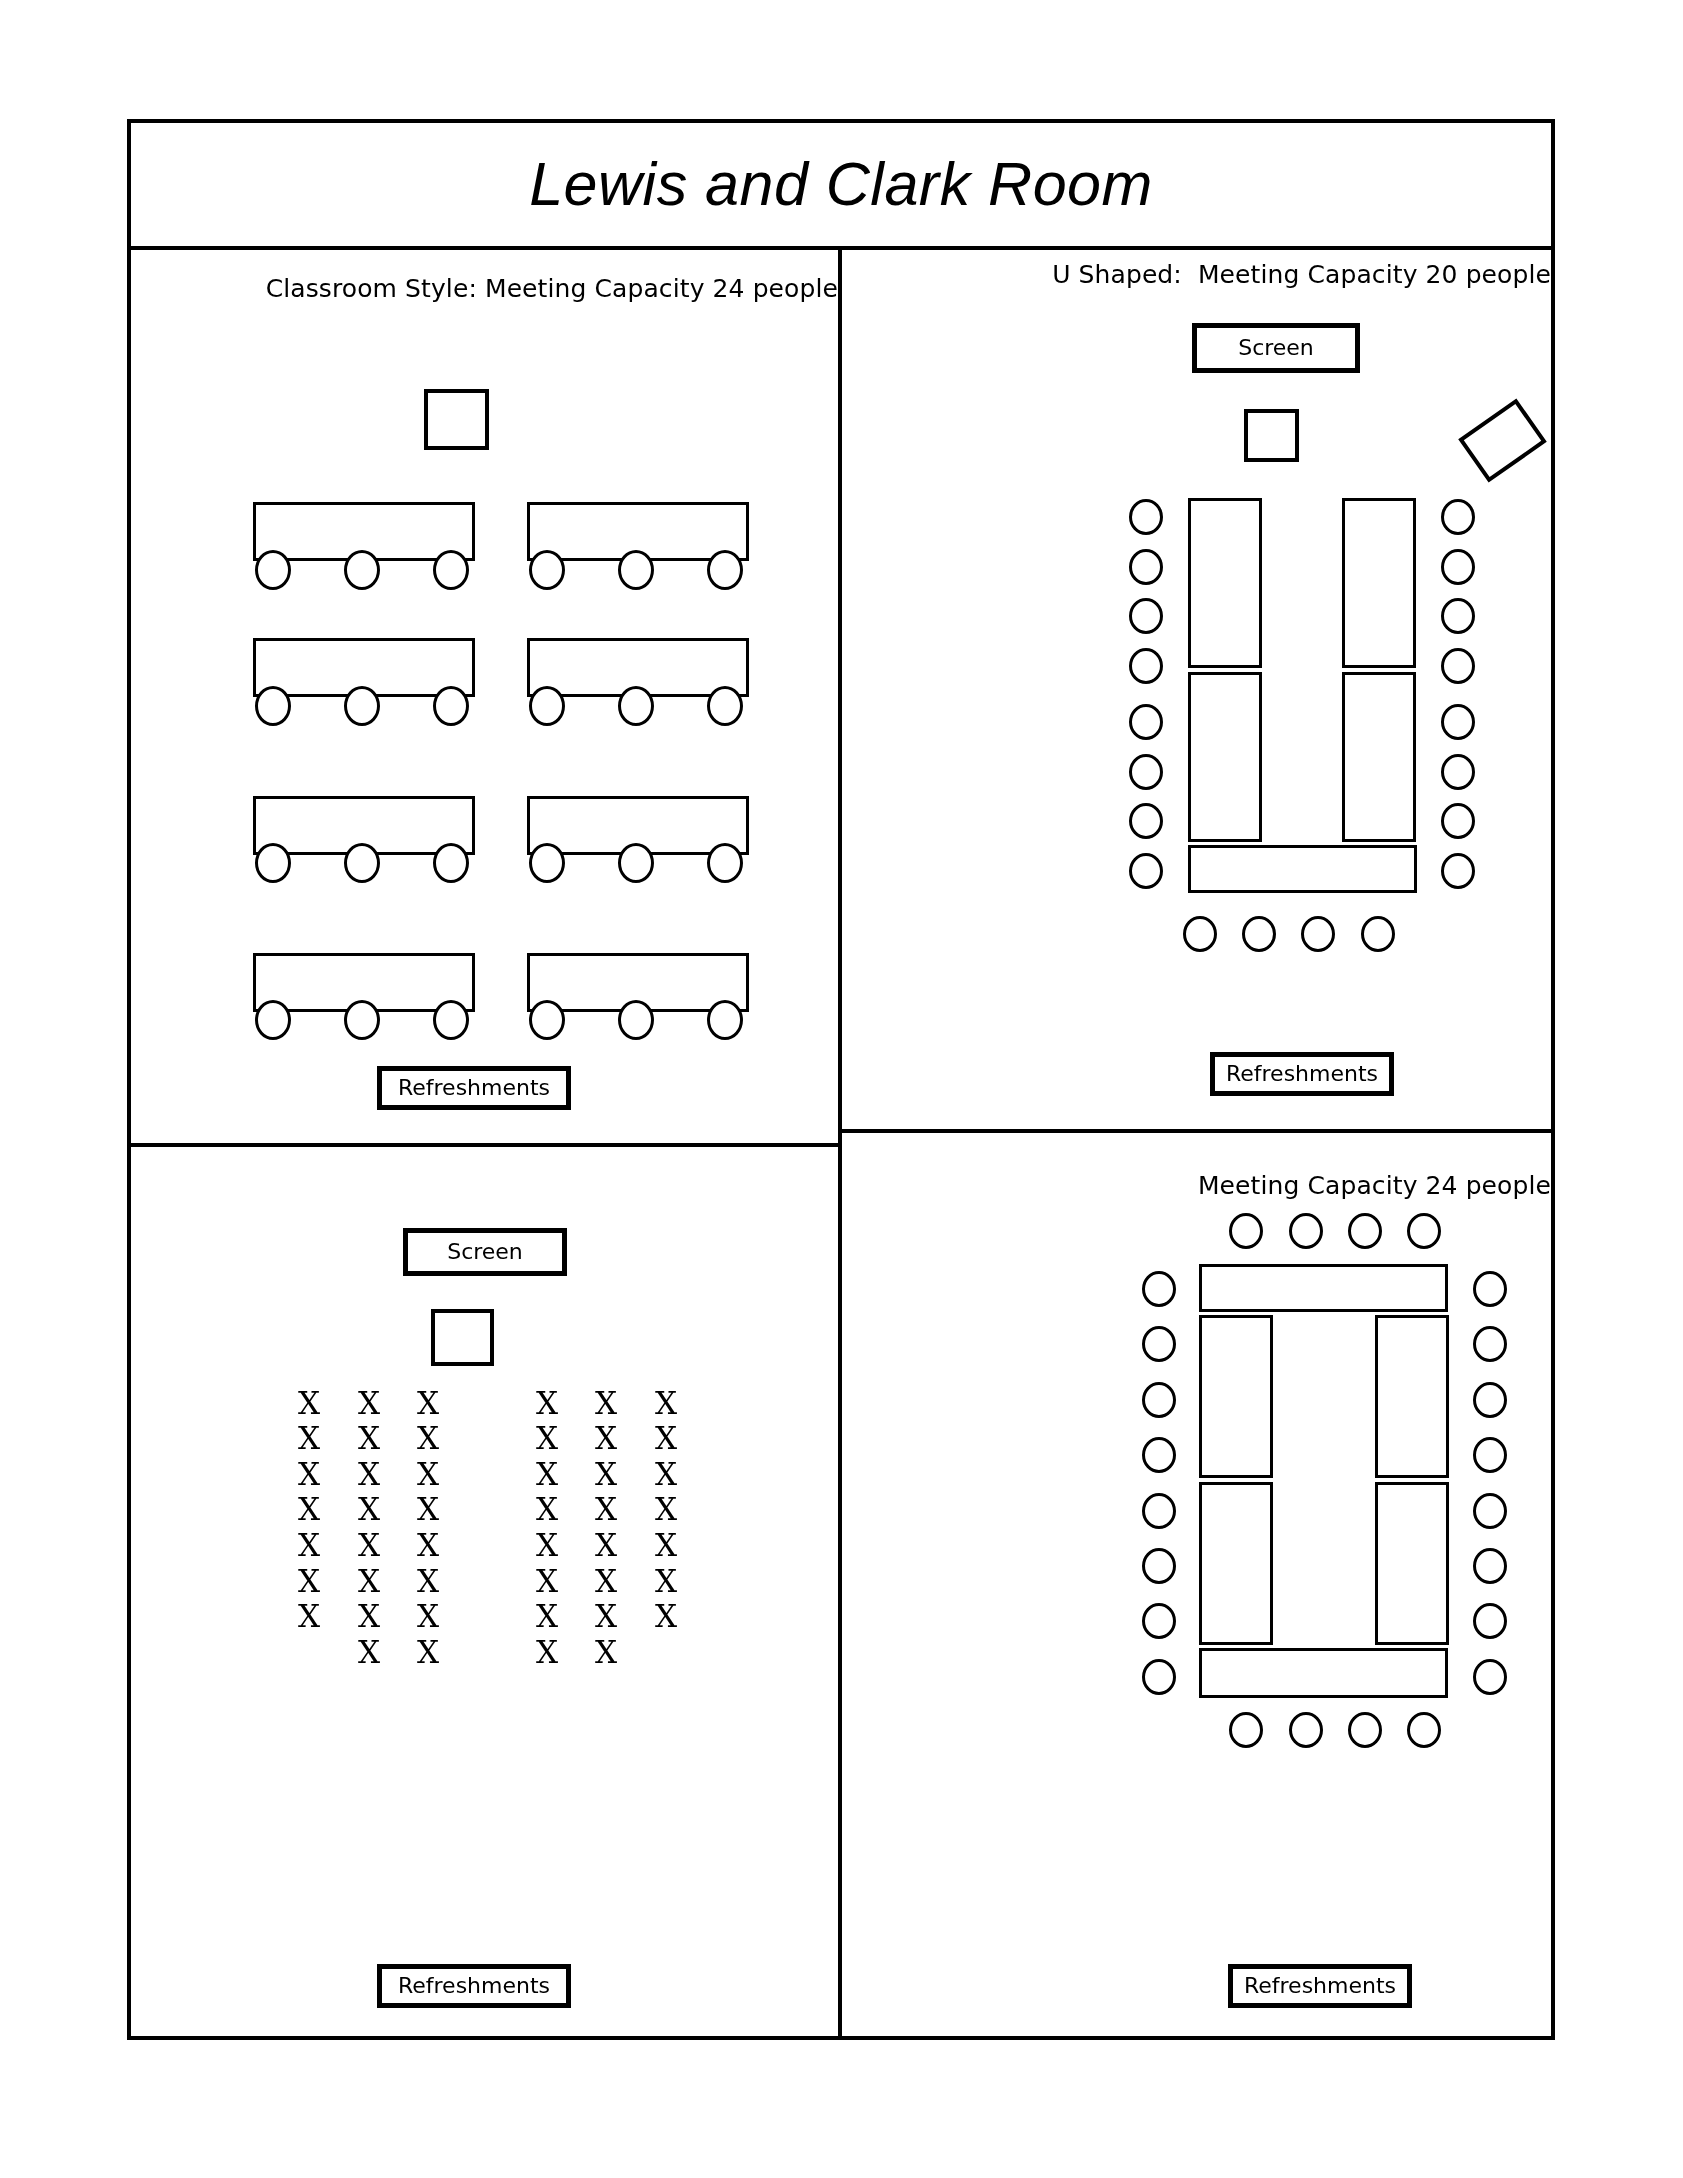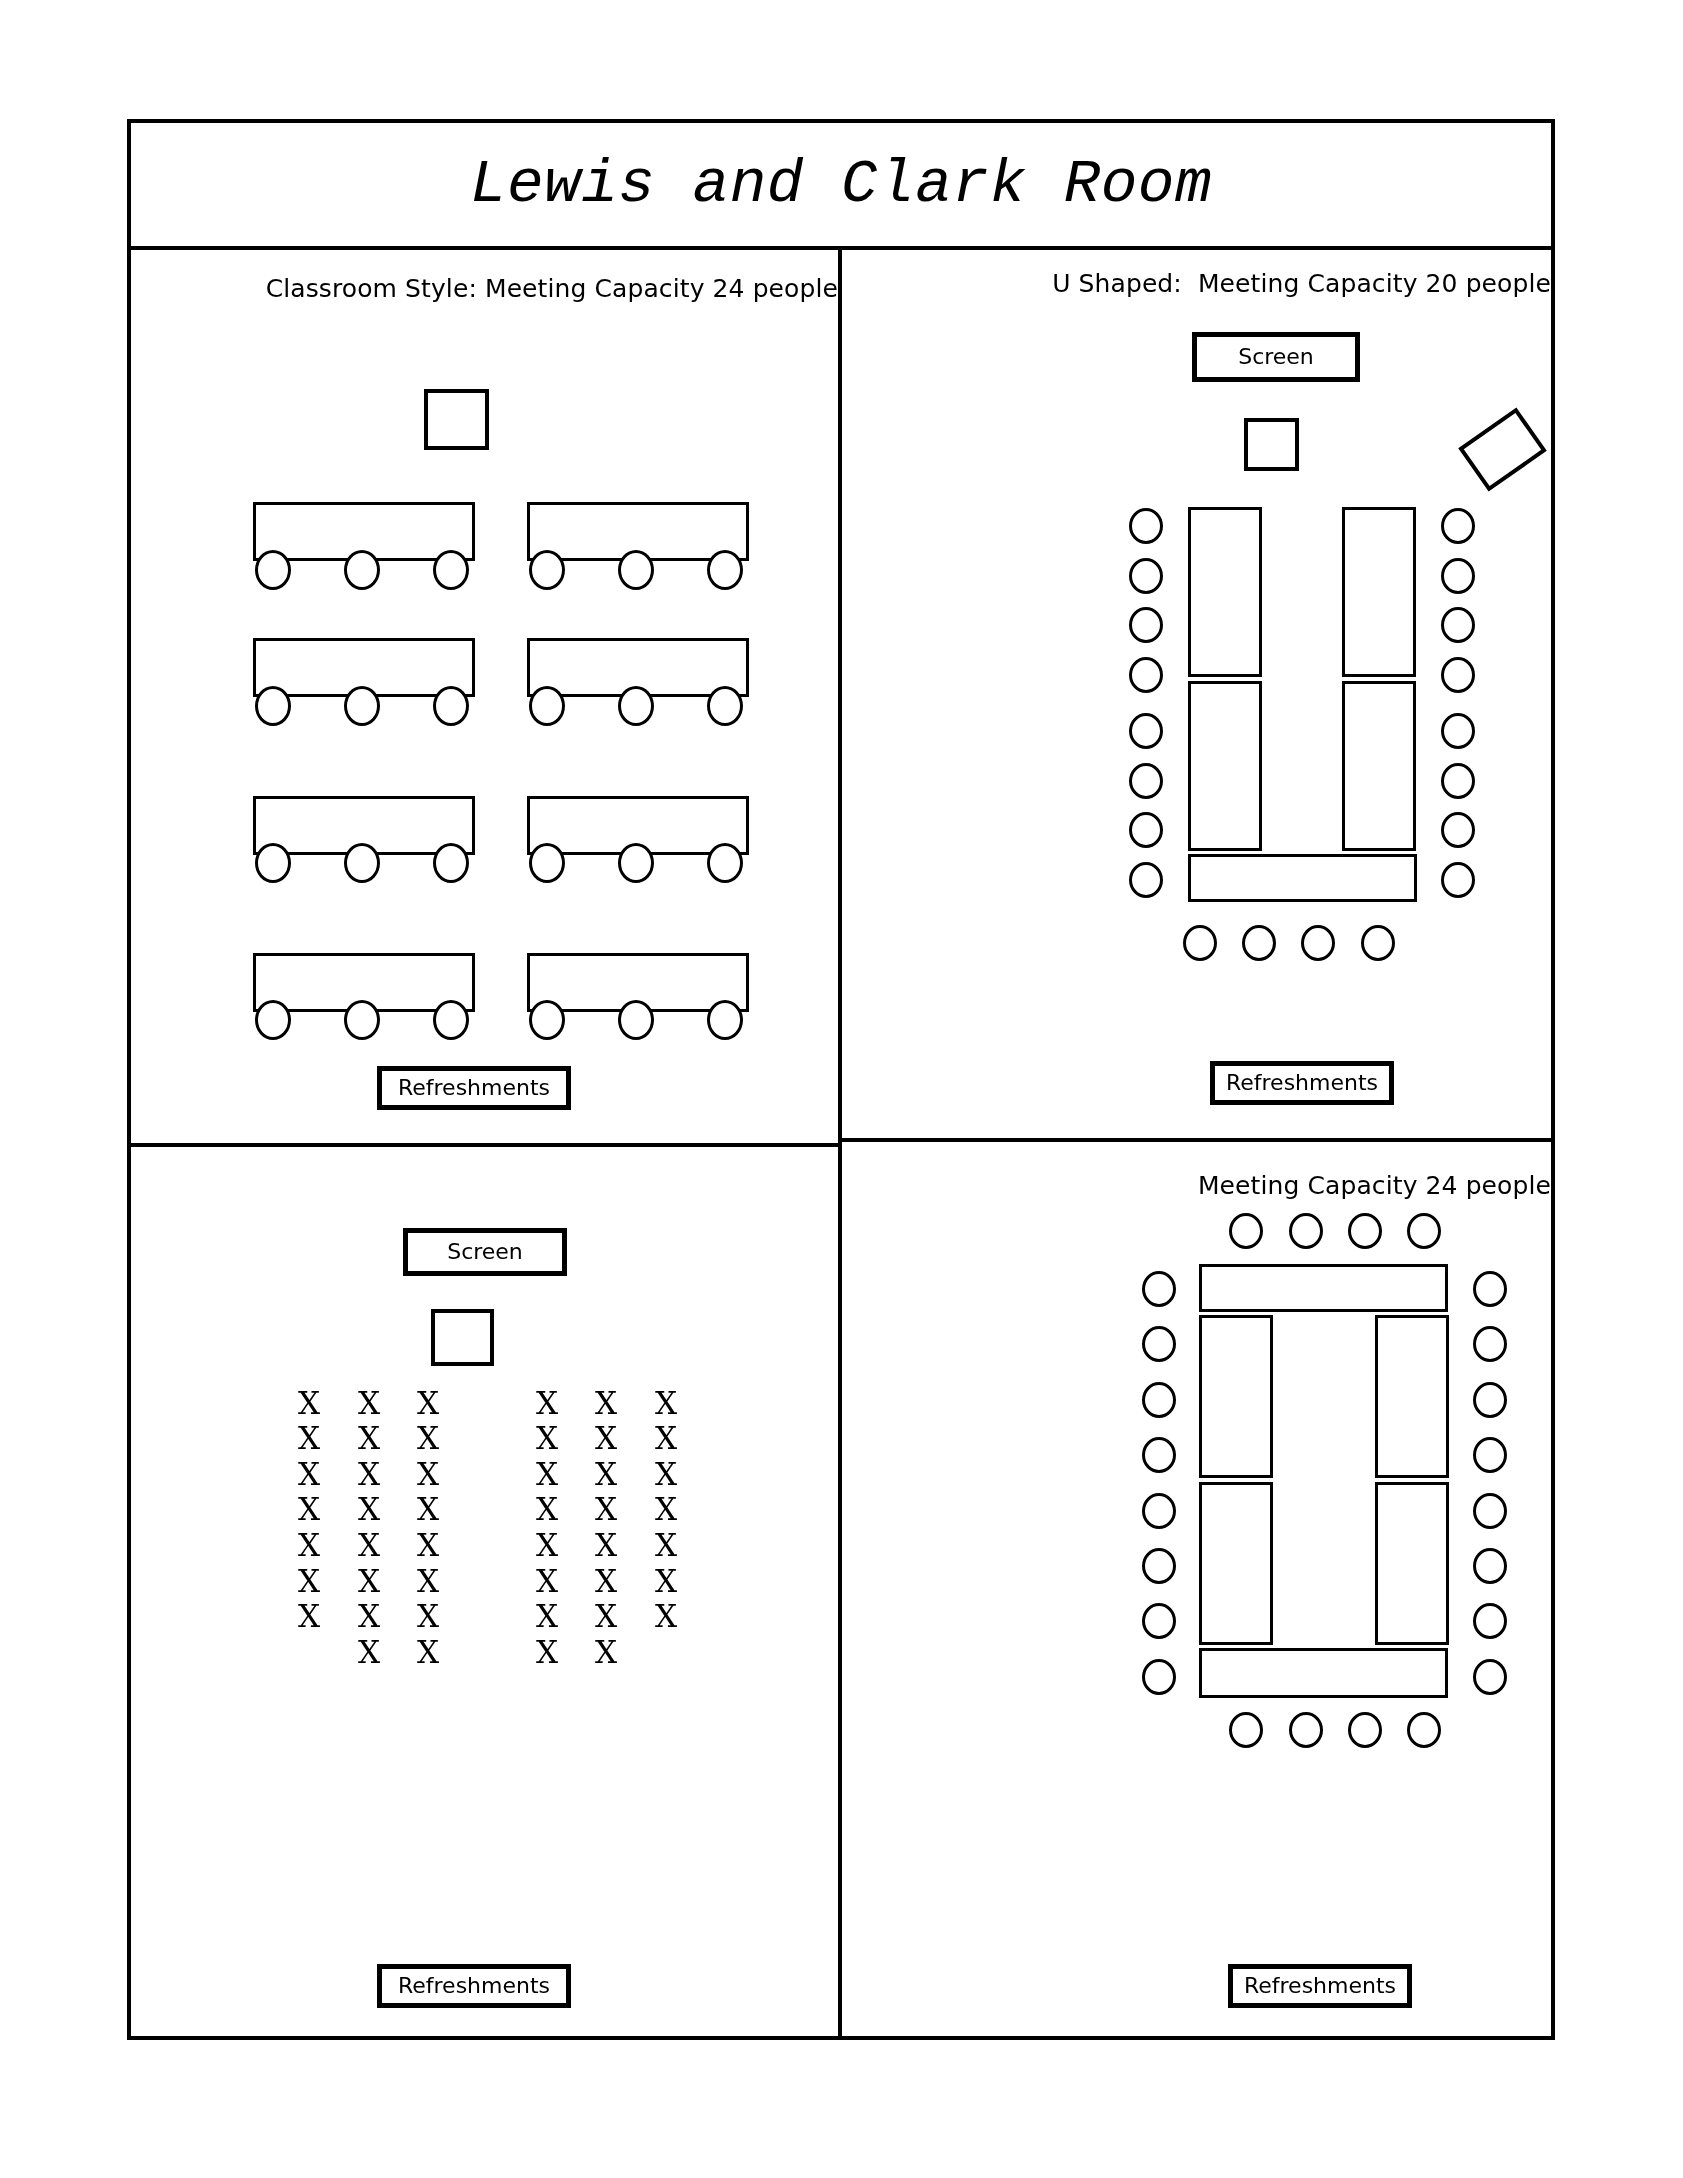--- a/index.html
+++ b/index.html
@@ -35,36 +35,36 @@
     left: 0; top: 0;
     width: 100%;
     height: 127px;
     border-bottom: 4px solid #000;
     box-sizing: border-box;
     display: flex;
     align-items: center;
     justify-content: center;
   }
   #title-text {
-    font-family: Liberation Mono, monospace;
+    font-family: Liberation Sans, sans-serif;
     font-style: italic;
     font-size: 61px;
     letter-spacing: 0.5px;
     line-height: 1;
     white-space: nowrap;
   }
 
   
   .quad {
     position: absolute;
     box-sizing: border-box;
     overflow: hidden;
   }
   #quad-classroom { left: 0;     top: 127px;  width: 711px; height: 897px;  border-right: 4px solid #000; border-bottom: 4px solid #000; }
-  #quad-ushaped   { left: 711px; top: 122px;  width: 709px; height: 897px;  border-bottom: 4px solid #000; }
+  #quad-ushaped   { left: 711px; top: 113px;  width: 709px; height: 897px;  border-bottom: 4px solid #000; }
   #quad-theater   { left: 0;     top: 1024px; width: 711px; height: 889px;  border-right: 4px solid #000; }
   #quad-conference{ left: 711px; top: 1024px; width: 709px; height: 889px; }
 
   .quad-heading {
     position: absolute;
     left: 0;
     width: 100%;
     text-align: right;
     font-size: 25px;
     line-height: 34px;

